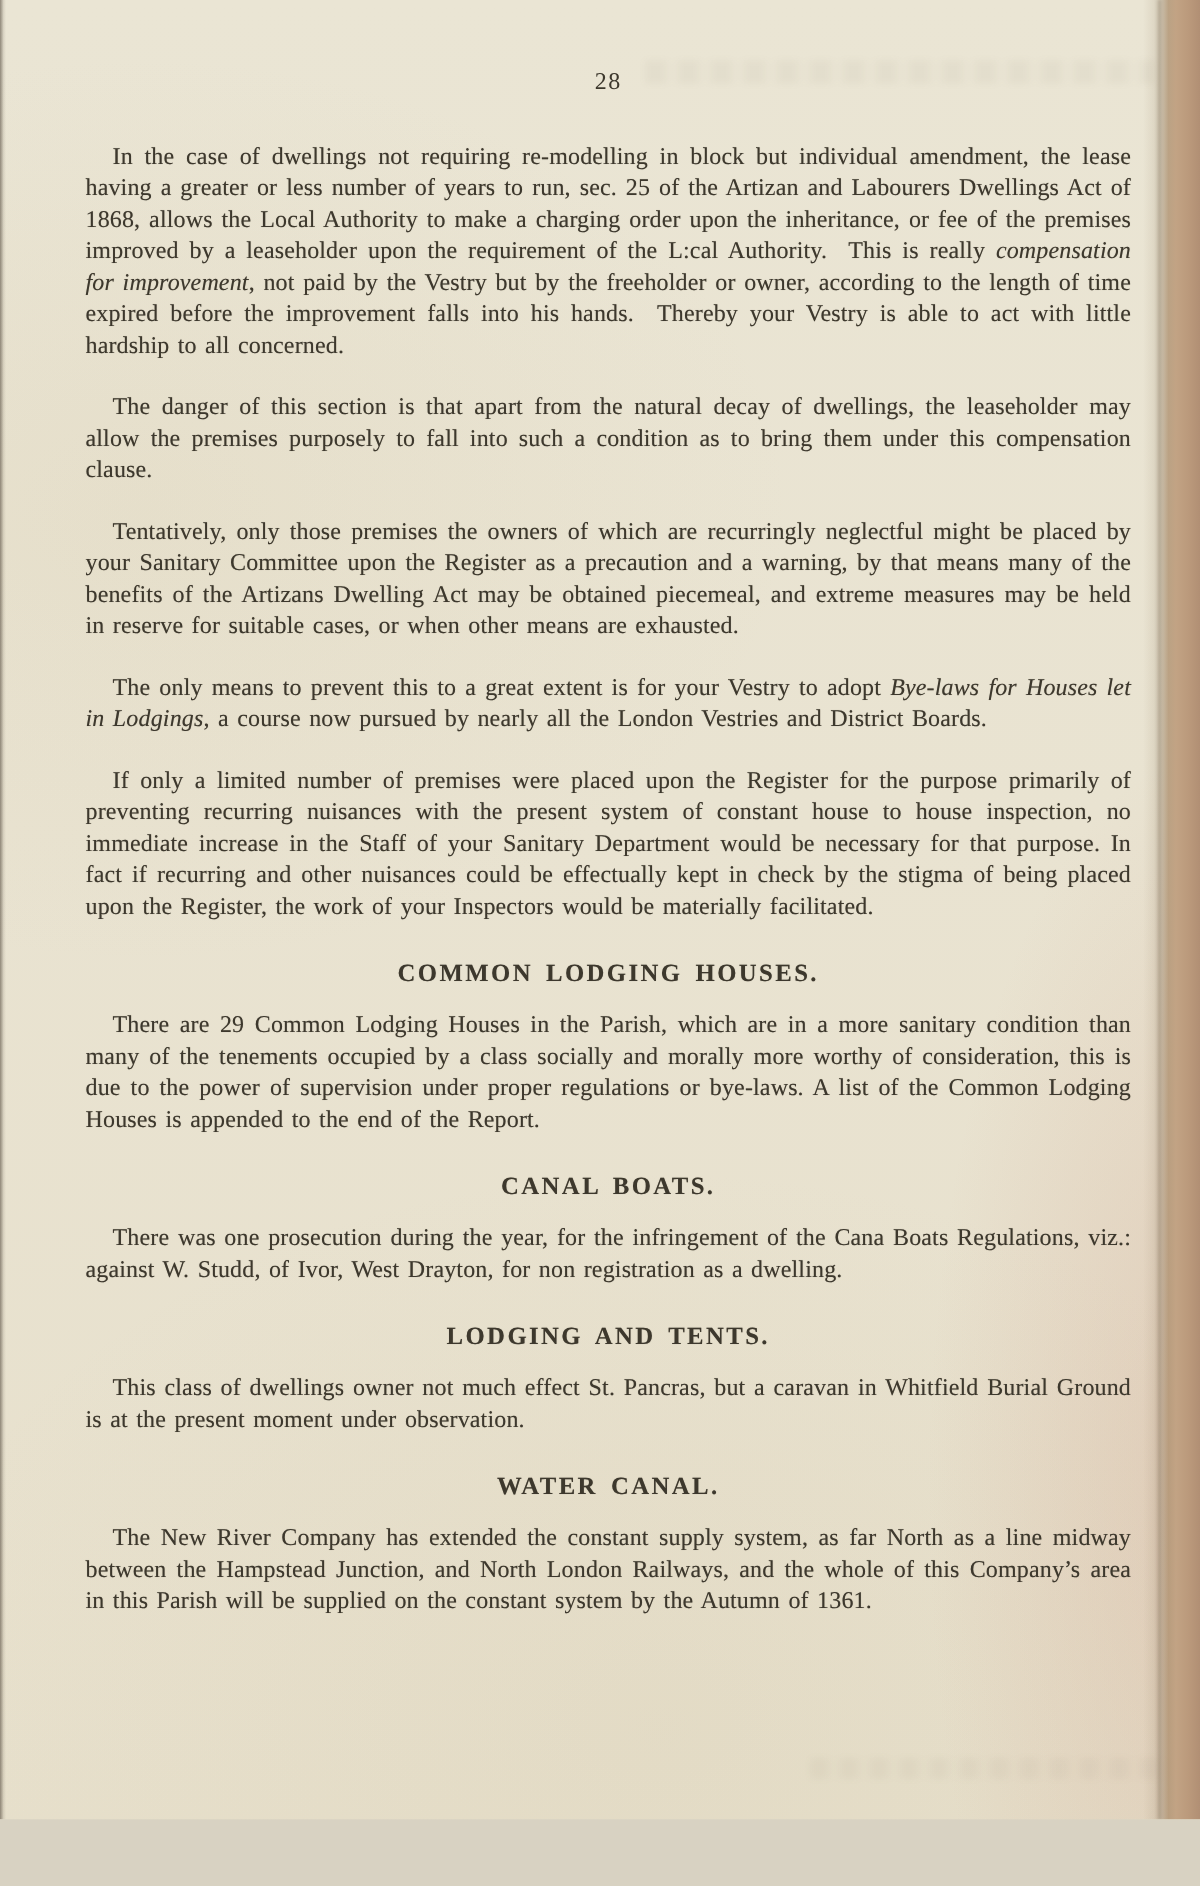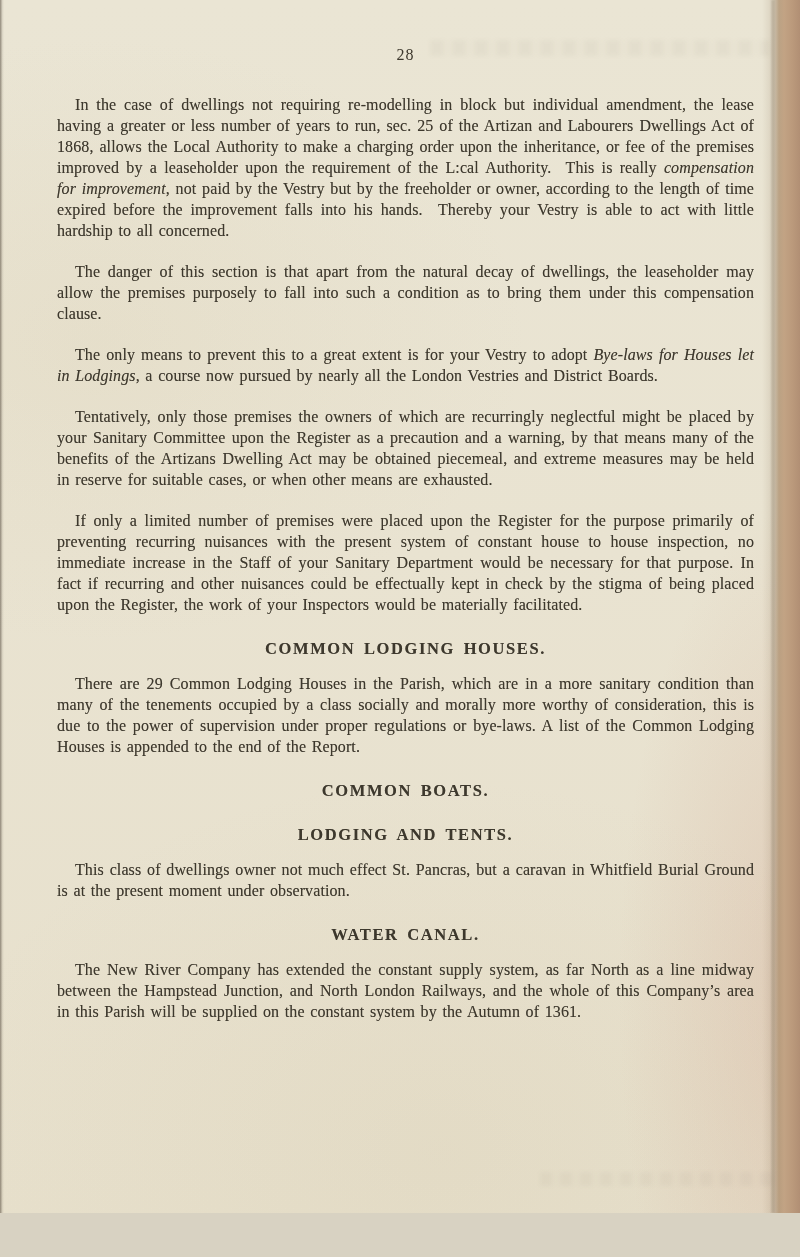--- a/index.html
+++ b/index.html
@@ -111,30 +111,31 @@
   <div class="ghost ghost-bottom"></div>
 
   <div class="content">
 
     <div class="page-number">28</div>
 
     <p class="para"><span class="run">In the case of dwellings not requiring re-modelling in block but individual amendment, the lease having a greater or less number of years to run, sec. 25 of the Artizan and Labourers Dwellings Act of 1868, allows the Local Authority to make a charging order upon the inheritance, or fee of the premises improved by a leaseholder upon the requirement of the L:cal Authority.  This is really </span><i class="emph">compensation for improvement</i><span class="run">, not paid by the Vestry but by the freeholder or owner, according to the length of time expired before the improvement falls into his hands.  Thereby your Vestry is able to act with little hardship to all concerned.</span></p>
 
     <p class="para">The danger of this section is that apart from the natural decay of dwellings, the leaseholder may allow the premises purposely to fall into such a condition as to bring them under this compensation clause.</p>
 
+    <p class="para">Tentatively, only those premises the owners of which are recurringly neglectful might be placed by your Sanitary Committee upon the Register as a precaution and a warning, by that means many of the benefits of the Artizans Dwelling Act may be obtained piecemeal, and extreme measures may be held in reserve for suitable cases, or when other means are exhausted.</p>
+
     <p class="para"><span class="run">The only means to prevent this to a great extent is for your Vestry to adopt </span><i class="emph">Bye-laws for Houses let in Lodgings</i><span class="run">, a course now pursued by nearly all the London Vestries and District Boards.</span></p>
-
-    <p class="para">Tentatively, only those premises the owners of which are recurringly neglectful might be placed by your Sanitary Committee upon the Register as a precaution and a warning, by that means many of the benefits of the Artizans Dwelling Act may be obtained piecemeal, and extreme measures may be held in reserve for suitable cases, or when other means are exhausted.</p>
 
     <p class="para">If only a limited number of premises were placed upon the Register for the purpose primarily of preventing recurring nuisances with the present system of constant house to house inspection, no immediate increase in the Staff of your Sanitary Department would be necessary for that purpose.  In fact if recurring and other nuisances could be effectually kept in check by the stigma of being placed upon the Register, the work of your Inspectors would be materially facilitated.</p>
 
     <h2 class="heading">COMMON LODGING HOUSES.</h2>
     <p class="para">There are 29 Common Lodging Houses in the Parish, which are in a more sanitary condition than many of the tenements occupied by a class socially and morally more worthy of consideration, this is due to the power of supervision under proper regulations or bye-laws.  A list of the Common Lodging Houses is appended to the end of the Report.</p>
 
-    <h2 class="heading">COMMON BOATS.</h2>
+    <h2 class="heading">CANAL BOATS.</h2>
+    <p class="para">There was one prosecution during the year, for the infringement of the Cana Boats Regulations, viz.: against W. Studd, of Ivor, West Drayton, for non registration as a dwelling.</p>
 
     <h2 class="heading">LODGING AND TENTS.</h2>
     <p class="para">This class of dwellings owner not much effect St. Pancras, but a caravan in Whitfield Burial Ground is at the present moment under observation.</p>
 
     <h2 class="heading">WATER CANAL.</h2>
     <p class="para">The New River Company has extended the constant supply system, as far North as a line midway between the Hampstead Junction, and North London Railways, and the whole of this Company’s area in this Parish will be supplied on the constant system by the Autumn of 1361.</p>
 
   </div>
 
   <div class="edge-right"></div>

